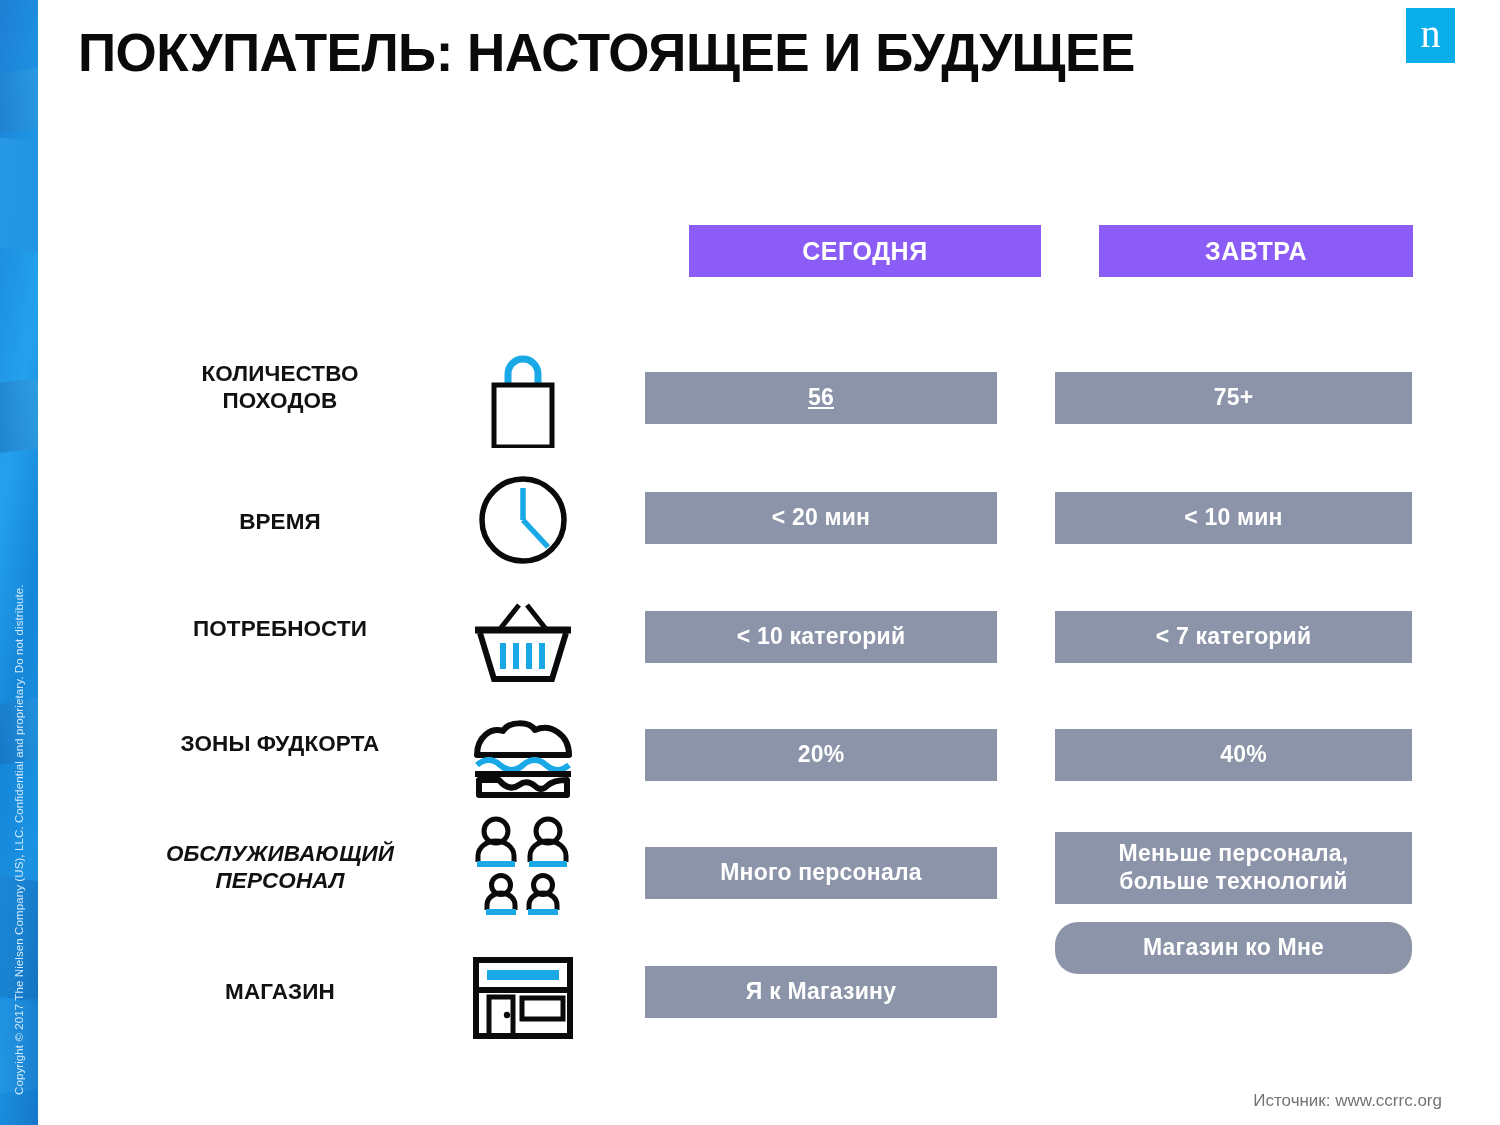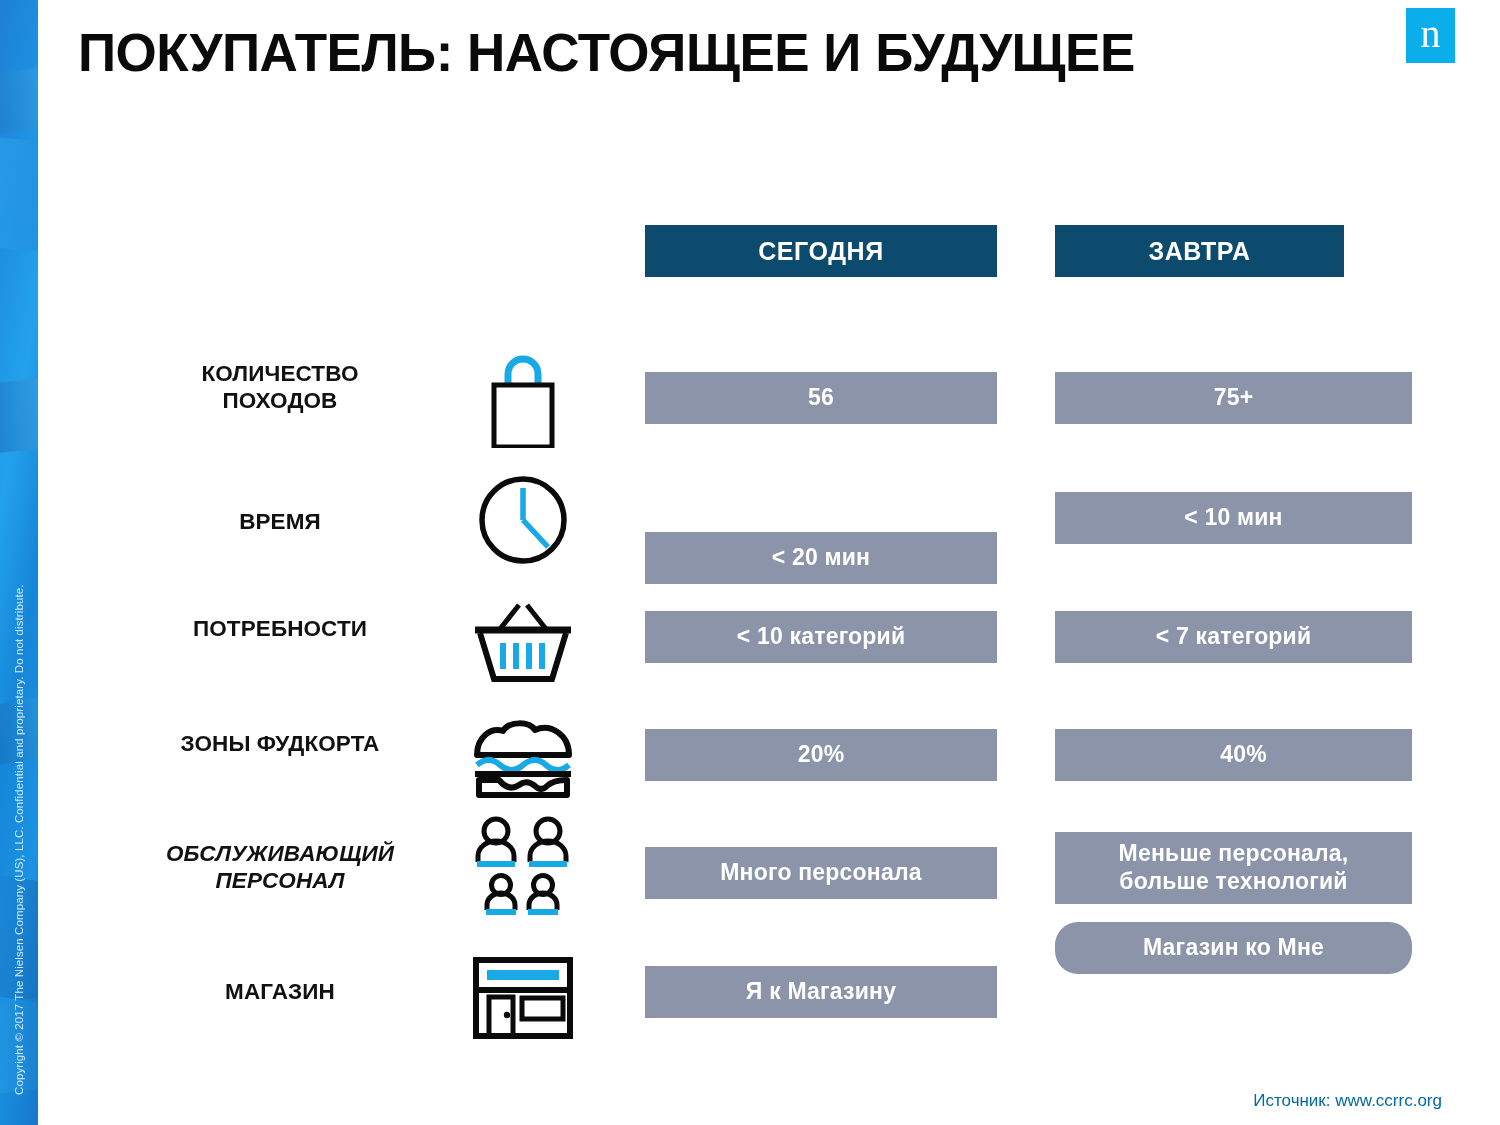--- a/index.html
+++ b/index.html
@@ -51,26 +51,26 @@
     display:flex; align-items:center; justify-content:center;
   }
   #logo span {
     color:#ffffff; font-family:"Liberation Serif", serif;
     font-size:40px; line-height:40px; position:relative; top:-2px;
   }
 
   
   .col-head {
     position:absolute; height:52px;
-    background:#0c4a6e;
-    display:flex; align-items:center; justify-content:center;
-    color:#ffffff; font-size:25px; font-weight:bold; letter-spacing:.6px;
+    background:#8b5cf6;
+    display:flex; align-items:center; justify-content:center;
+    color:#ffffff; font-size:25px; font-weight:bold; letter-spacing:.6px;margin-left:44px;
   }
   #head-today    { left:645px;  top:225px; width:352px; }
-  #head-tomorrow { left:1055px; top:225px; width:289px; }
+  #head-tomorrow { left:1055px; top:225px; width:314px; }
 
   .row-label {
     position:absolute; left:105px; width:350px;
     text-align:center; font-size:22.5px; font-weight:bold;
     color:#111; line-height:1.22; letter-spacing:.1px;
   }
 
   .icon-box {
     position:absolute; left:455px; width:135px;
     display:flex; align-items:center; justify-content:center;
@@ -82,21 +82,21 @@
     display:flex; align-items:center; justify-content:center;
     color:#ffffff; font-size:23px; font-weight:bold;
     text-align:center; line-height:1.2; letter-spacing:.2px;
   }
   .cell.today    { left:645px;  width:352px; }
   .cell.tomorrow { left:1055px; width:357px; }
   .cell.tall     { height:72px; }
 
   #source {
     position:absolute; right:58px; bottom:14px;
-    font-size:17px; color:#0369a1;
+    font-size:17px; color:#737373;
   }
 
   svg { display:block; }
 </style>
 </head>
 <body>
 
 <div id="sidebar">
   <div class="wave w1"></div>
   <div class="wave w2"></div>
@@ -120,34 +120,34 @@
 <div class="row-label" style="top:360px;">
   <div>КОЛИЧЕСТВО</div>
   <div>ПОХОДОВ</div>
 </div>
 <div class="icon-box" style="top:340px;height:115px;">
   <svg width="86" height="100" viewBox="0 0 86 100">
     <path d="M28 38 V26 a15 15 0 0 1 30 0 V38" fill="none" stroke="#19a9e6" stroke-width="7"></path>
     <rect x="14" y="37" width="58" height="62" fill="none" stroke="#0a0a0a" stroke-width="5"></rect>
   </svg>
 </div>
-<div class="cell today" style="top:372px;">56</div>
+<div class="cell today" style="top:372px;text-decoration:underline;">56</div>
 <div class="cell tomorrow" style="top:372px;">75+</div>
 
 <div class="row-label" style="top:508px;">
   <div>ВРЕМЯ</div>
 </div>
 <div class="icon-box" style="top:465px;height:110px;">
   <svg width="96" height="96" viewBox="0 0 96 96">
     <circle cx="48" cy="48" r="41" fill="none" stroke="#0a0a0a" stroke-width="5.5"></circle>
     <line x1="48" y1="48" x2="48" y2="16" stroke="#19a9e6" stroke-width="5.5" stroke-linecap="butt"></line>
     <line x1="48" y1="48" x2="73" y2="75" stroke="#19a9e6" stroke-width="5.5" stroke-linecap="butt"></line>
   </svg>
 </div>
-<div class="cell today" style="top:492px;margin-top:40px;">&lt; 20 мин</div>
+<div class="cell today" style="top:492px;">&lt; 20 мин</div>
 <div class="cell tomorrow" style="top:492px;">&lt; 10 мин</div>
 
 <div class="row-label" style="top:615px;">
   <div>ПОТРЕБНОСТИ</div>
 </div>
 <div class="icon-box" style="top:592px;height:105px;">
   <svg width="112" height="92" viewBox="0 0 112 92">
     <path d="M33 30 L52 6 M79 30 L60 6" fill="none" stroke="#0a0a0a" stroke-width="5"></path>
     <line x1="8" y1="31" x2="104" y2="31" stroke="#0a0a0a" stroke-width="7"></line>
     <path d="M13 34 L27 80 L85 80 L99 34" fill="none" stroke="#0a0a0a" stroke-width="6"></path>

